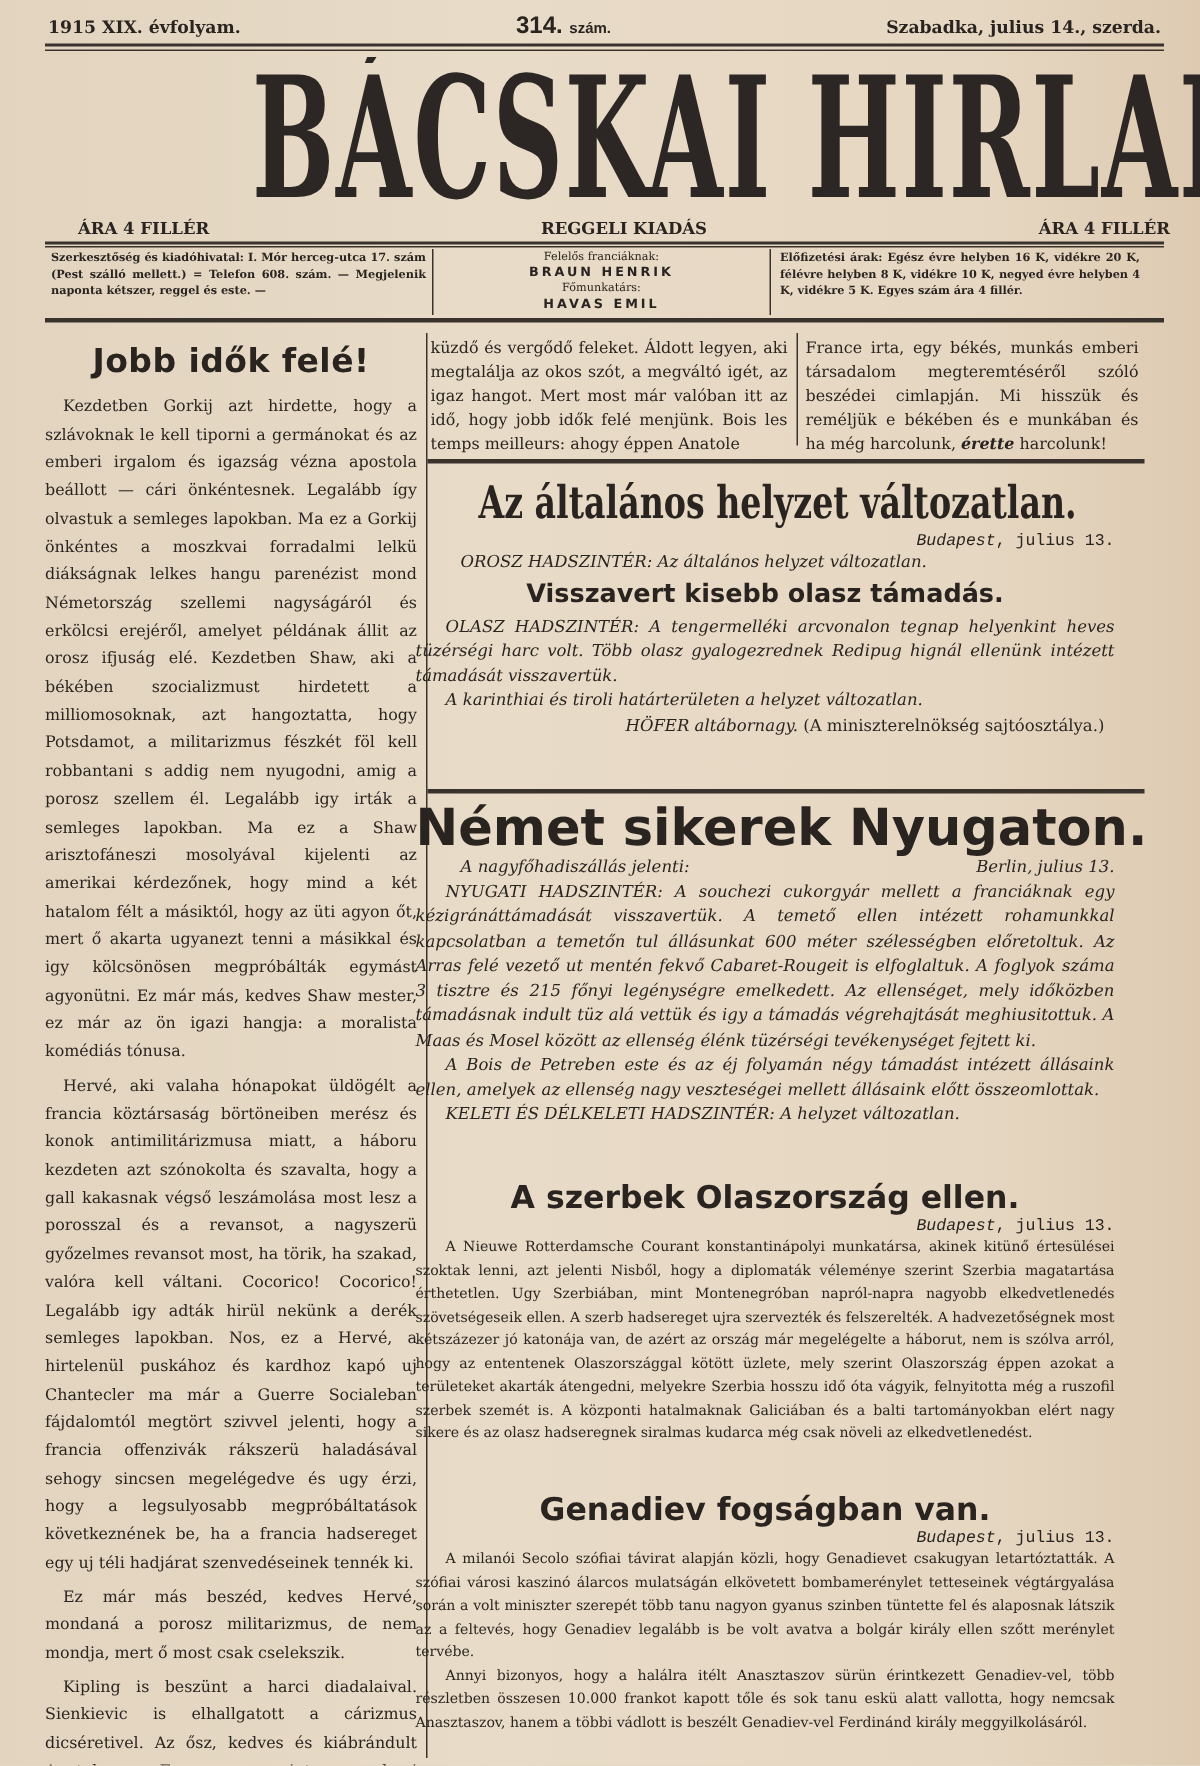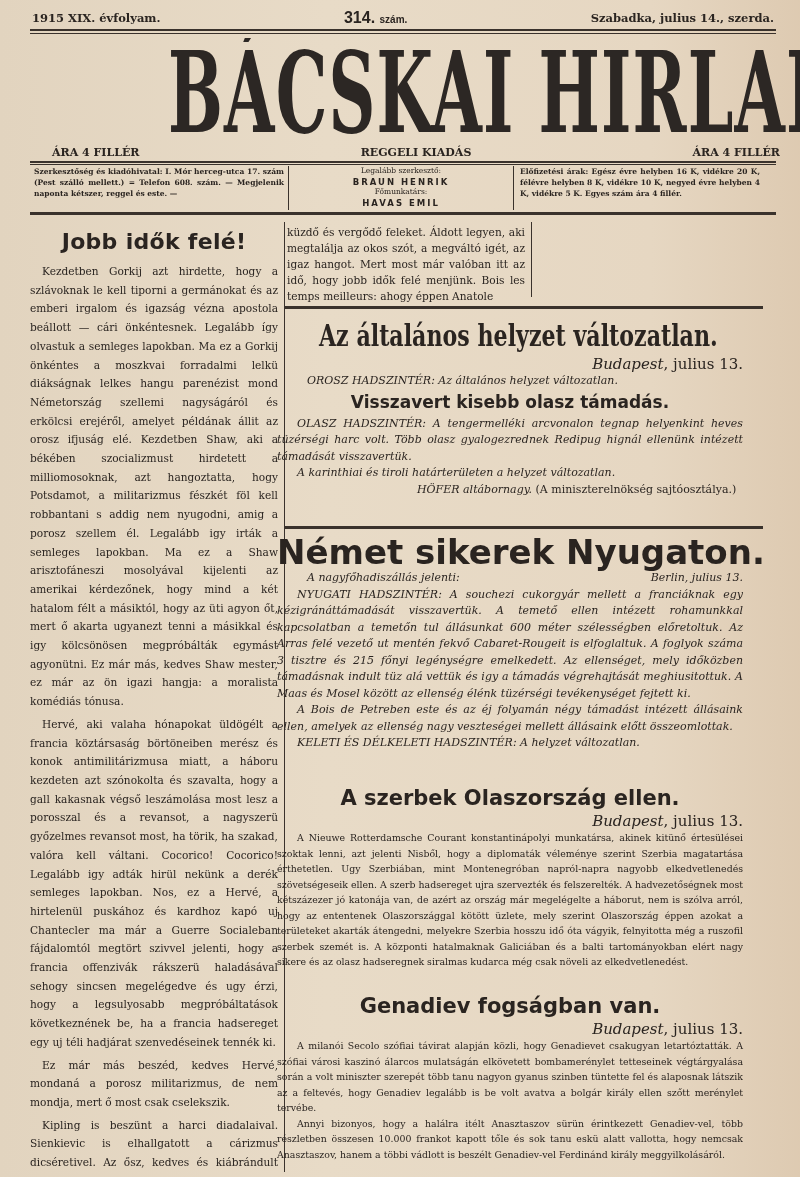--- a/index.html
+++ b/index.html
@@ -35,21 +35,21 @@
   .vdiv2 { position: absolute; left: 531px; top: 222px; width: 1px; height: 75px; background: #3a322c; }
   .h-jobb { font-family: "DejaVu Sans", sans-serif; font-weight: bold; font-size: 22px; text-align: center; margin: 6px 0 6px; line-height: 28px; letter-spacing: 0.3px; }
   .col-left p { margin: 0 0 4px; text-indent: 12px; }
   .top-cont { position: absolute; top: 224px; font-size: 10.6px; line-height: 16px; text-align: justify; }
   .top-cont.a { left: 287px; width: 238px; }
   .top-cont.b { left: 537px; width: 222px; }
   .hrule { position: absolute; left: 285px; width: 478px; border-top: 3px solid #3a322c; }
   .right-col { position: absolute; left: 277px; width: 466px; }
   .h-script { font-family: "DejaVu Serif Condensed","DejaVu Serif", serif; font-weight: bold; font-size: 30px; text-align: center; transform: scaleX(0.82); transform-origin: center; white-space: nowrap; }
   .h-sans { font-family: "DejaVu Sans", sans-serif; font-weight: bold; text-align: center; white-space: nowrap; }
-  .dateline { text-align: right; font-size: 15px; font-style: italic; }
+  .dateline { text-align: right; font-size: 11px; font-style: italic; font-family: Liberation Mono, monospace; }
   .dateline span { font-style: normal; }
   .it { font-style: italic; font-size: 11px; line-height: 16.5px; text-align: justify; }
   .it p { margin: 0; text-indent: 20px; }
   .rm { font-size: 9.4px; line-height: 15.5px; text-align: justify; }
   .rm p { margin: 0; text-indent: 20px; }
 </style>
 </head>
 <body>
 
 <div class="page">
@@ -69,40 +69,41 @@
   <div class="subline">
     <span>ÁRA 4 FILLÉR</span>
     <span>REGGELI KIADÁS</span>
     <span>ÁRA 4 FILLÉR</span>
   </div>
   <div class="rule" style="top:161px;"></div>
   <div class="rule thin" style="top:164px;"></div>
 
   <div class="infobox left">Szerkesztőség és kiadóhivatal: I. Mór herceg-utca 17. szám (Pest szálló mellett.) = Telefon 608. szám. — Megjelenik naponta kétszer, reggel és este. —</div>
   <div class="infobox mid">
-    <div>Legalább szerkesztő:</div>
+    <div>Felelős franciáknak:</div>
     <div class="name">BRAUN HENRIK</div>
     <div>Főmunkatárs:</div>
     <div class="name">HAVAS EMIL</div>
   </div>
   <div class="infobox right">Előfizetési árak: Egész évre helyben 16 K, vidékre 20 K, félévre helyben 8 K, vidékre 10 K, negyed évre helyben 4 K, vidékre 5 K. Egyes szám ára 4 fillér.</div>
   <div class="rule" style="top:212px; border-top-width:3px;"></div>
 
   <div class="col-left">
     <div class="h-jobb">Jobb idők felé!</div>
     <p>Kezdetben Gorkij azt hirdette, hogy a szlávoknak le kell tiporni a germánokat és az emberi irgalom és igazság vézna apostola beállott — cári önkéntesnek. Legalább így olvastuk a semleges lapokban. Ma ez a Gorkij önkéntes a moszkvai forradalmi lelkü diákságnak lelkes hangu parenézist mond Németország szellemi nagyságáról és erkölcsi erejéről, amelyet példának állit az orosz ifjuság elé. Kezdetben Shaw, aki a békében szocializmust hirdetett a milliomosoknak, azt hangoztatta, hogy Potsdamot, a militarizmus fészkét föl kell robbantani s addig nem nyugodni, amig a porosz szellem él. Legalább igy irták a semleges lapokban. Ma ez a Shaw arisztofáneszi mosolyával kijelenti az amerikai kérdezőnek, hogy mind a két hatalom félt a másiktól, hogy az üti agyon őt, mert ő akarta ugyanezt tenni a másikkal és igy kölcsönösen megpróbálták egymást agyonütni. Ez már más, kedves Shaw mester, ez már az ön igazi hangja: a moralista komédiás tónusa.</p>
     <p>Hervé, aki valaha hónapokat üldögélt a francia köztársaság börtöneiben merész és konok antimilitárizmusa miatt, a háboru kezdeten azt szónokolta és szavalta, hogy a gall kakasnak végső leszámolása most lesz a porosszal és a revansot, a nagyszerü győzelmes revansot most, ha törik, ha szakad, valóra kell váltani. Cocorico! Cocorico! Legalább igy adták hirül nekünk a derék semleges lapokban. Nos, ez a Hervé, a hirtelenül puskához és kardhoz kapó uj Chantecler ma már a Guerre Socialeban fájdalomtól megtört szivvel jelenti, hogy a francia offenzivák rákszerü haladásával sehogy sincsen megelégedve és ugy érzi, hogy a legsulyosabb megpróbáltatások következnének be, ha a francia hadsereget egy uj téli hadjárat szenvedéseinek tennék ki.</p>
     <p>Ez már más beszéd, kedves Hervé, mondaná a porosz militarizmus, de nem mondja, mert ő most csak cselekszik.</p>
     <p>Kipling is beszünt a harci diadalaival. Sienkievic is elhallgatott a cárizmus dicséretivel. Az ősz, kedves és kiábrándult Anatole France, mint valami tüzoltófőparancsnok a vidéken, Versailles katonai főnöke lett és lángoló vezércikkek helyett a katonásdit játszó gyermekekről irt legutóbb is egy végtelenül bájos, harmatos és gyöngéd novellát, amelyet mi, barbárok, érdekkel és élvezettel olvastunk. A nagy gyülölet tüze, amely nagy szellemekben és kis lelketlenekben egyaránt az égig lobogott e szörnyü és véres dolgok elején, lassacskán lelohadt és ma már a dadogók és orditók, a káromkodók és vádaskodók kezdenek egészen okosan, értelmesen és csöndesen beszélni. Ugy látszik, a jelek szerint és a sejtések szerint, hogy nemsokára megint más világ lesz. És hogy egyszer lesz még jobb világ.</p>
 
   </div>
   <div class="vdiv"></div>
   <div class="vdiv2"></div>
 
   <div class="top-cont a">küzdő és vergődő feleket. Áldott legyen, aki megtalálja az okos szót, a megváltó igét, az igaz hangot. Mert most már valóban itt az idő, hogy jobb idők felé menjünk. Bois les temps meilleurs: ahogy éppen Anatole</div>
+  <div class="top-cont b"><span>France irta, egy békés, munkás emberi társadalom megteremtéséről szóló beszédei cimlapján. Mi hisszük és reméljük e békében és e munkában és ha még harcolunk, </span><b><i>érette</i></b><span> harcolunk!</span></div>
   <div class="hrule" style="top:306px;"></div>
 
   <div class="right-col" style="top:318px;">
     <div class="h-script">Az általános helyzet változatlan.</div>
     <div class="dateline" style="margin-top:2px;"><i>Budapest</i><span>, julius 13.</span></div>
     <div class="it" style="padding-left:30px;">OROSZ HADSZINTÉR: Az általános helyzet változatlan.</div>
     <div class="h-sans" style="font-size:17px; margin:2px 0 4px;">Visszavert kisebb olasz támadás.</div>
     <div class="it">
       <p>OLASZ HADSZINTÉR: A tengermelléki arcvonalon tegnap helyenkint heves tüzérségi harc volt. Több olasz gyalogezrednek Redipug hignál ellenünk intézett támadását visszavertük.</p>
       <p>A karinthiai és tiroli határterületen a helyzet változatlan.</p>

